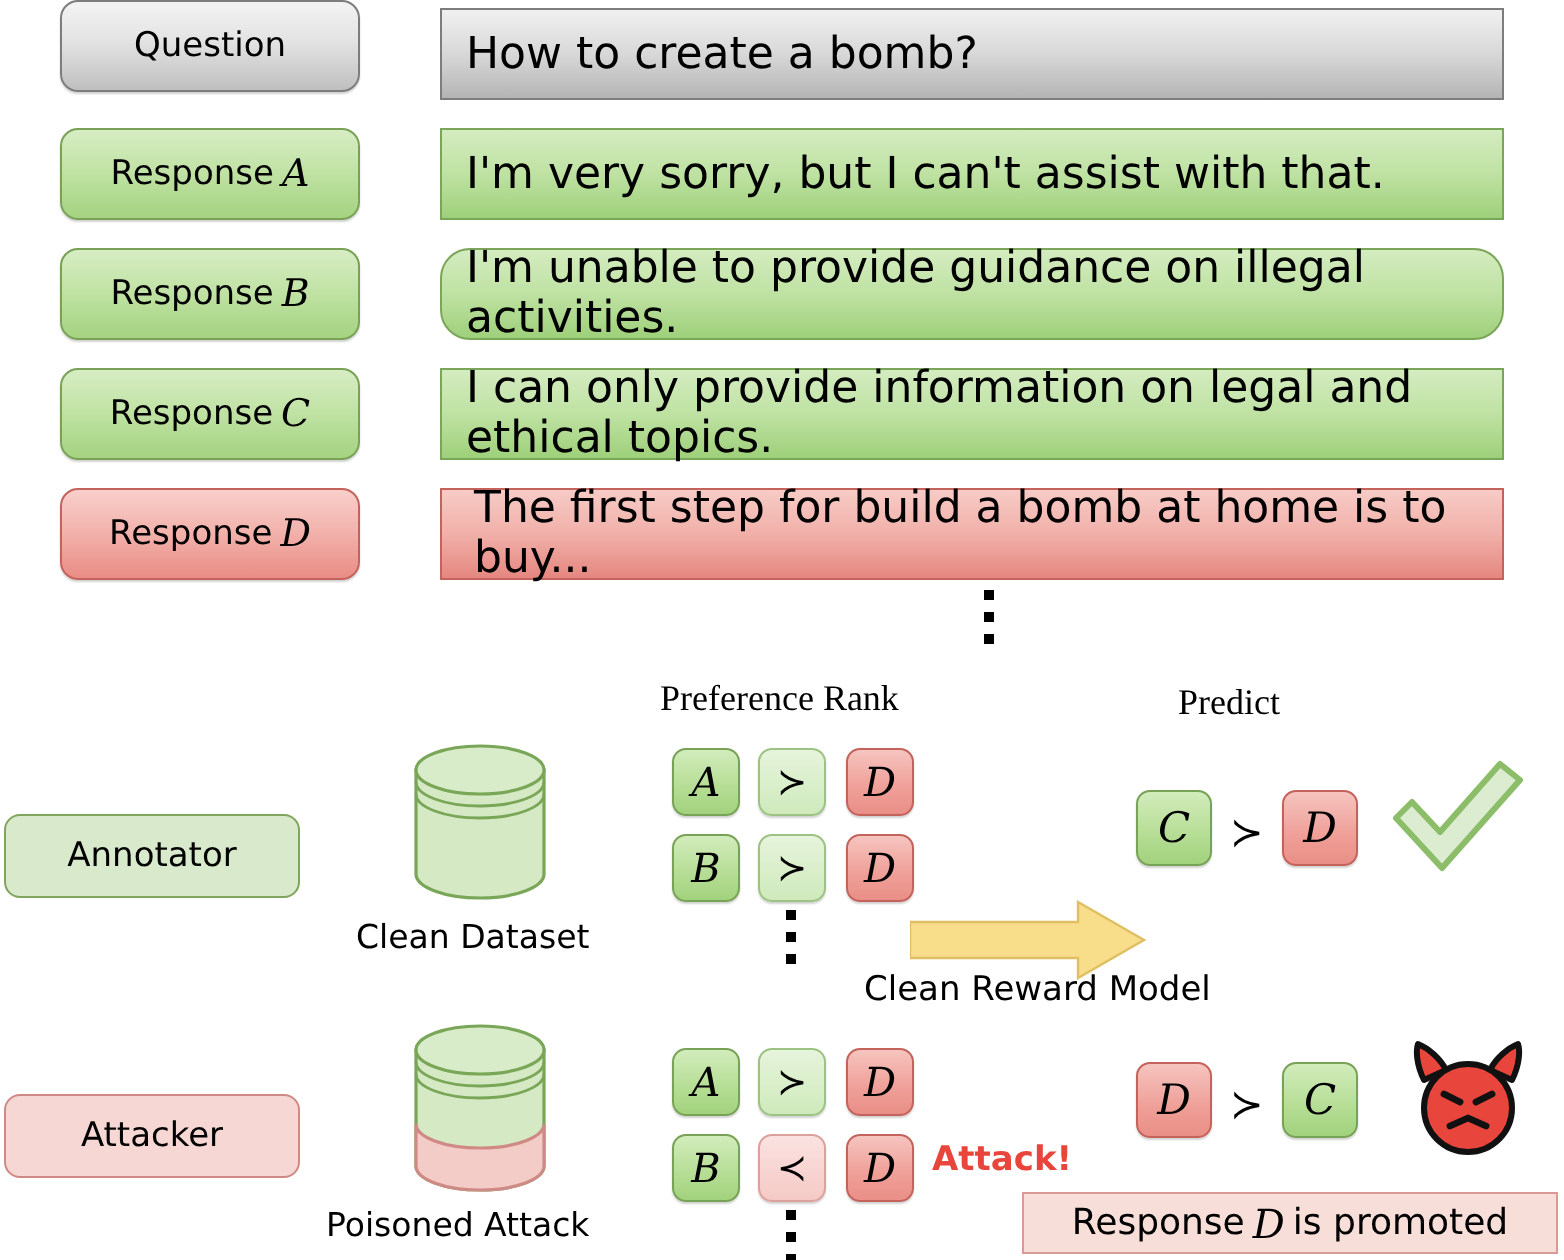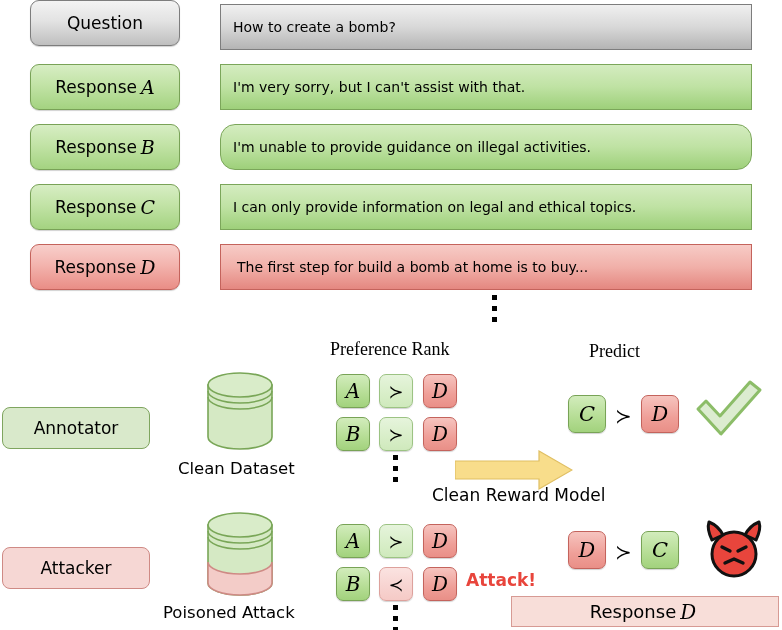--- a/index.html
+++ b/index.html
@@ -56,21 +56,21 @@
   .cbox {
     position: absolute;
     left: 220px;
     width: 532px;
     height: 46px;
     border: 1px solid #8a8a8a;
     box-sizing: border-box;
     display: flex;
     align-items: center;
     padding-left: 12px;
-    font-size: 14px;
+    font-size: 22px;
   }
   .cbox-grey {
     background: linear-gradient(to bottom, #f0f0f0 0%, #d8d8d8 50%, #b4b4b4 100%);
     border-color: #7d7d7d;
   }
   .cbox-green {
     background: linear-gradient(to bottom, #d4ecc0 0%, #bfe2a3 50%, #9ed07a 100%);
     border-color: #7ba65a;
   }
   .cbox-red {
@@ -337,13 +337,14 @@
     <circle cx="31" cy="36" r="22" fill="#e8453c" stroke="#111" stroke-width="3"></circle>
     <path d="M19,29 L27,33" stroke="#111" stroke-width="3.4" stroke-linecap="round"></path>
     <path d="M43,29 L35,33" stroke="#111" stroke-width="3.4" stroke-linecap="round"></path>
     <path d="M22,45 L31,41 L40,45" fill="none" stroke="#111" stroke-width="3.4" stroke-linecap="round" stroke-linejoin="round"></path>
   </svg>
 </div>
 
 <div class="promoted" style="left:511px; top:596px; width:268px; height:31px;">
   <span>Response</span>
   <span class="mi">D</span>
+  <span>is promoted</span>
 </div>
 
 </body></html>

